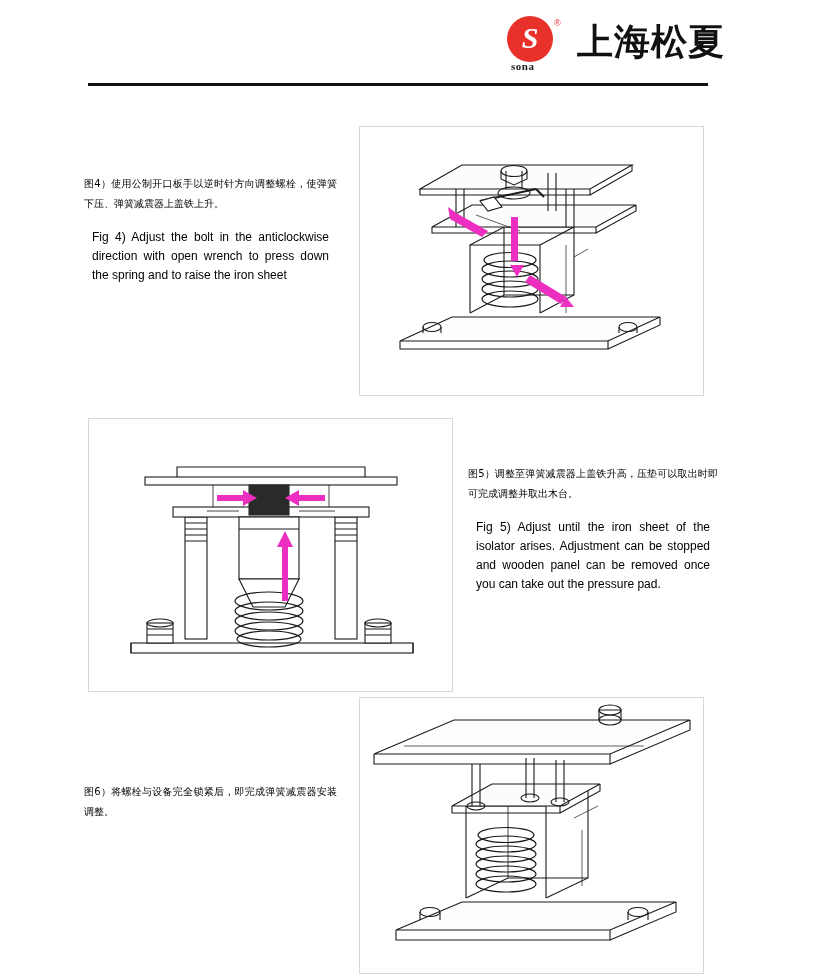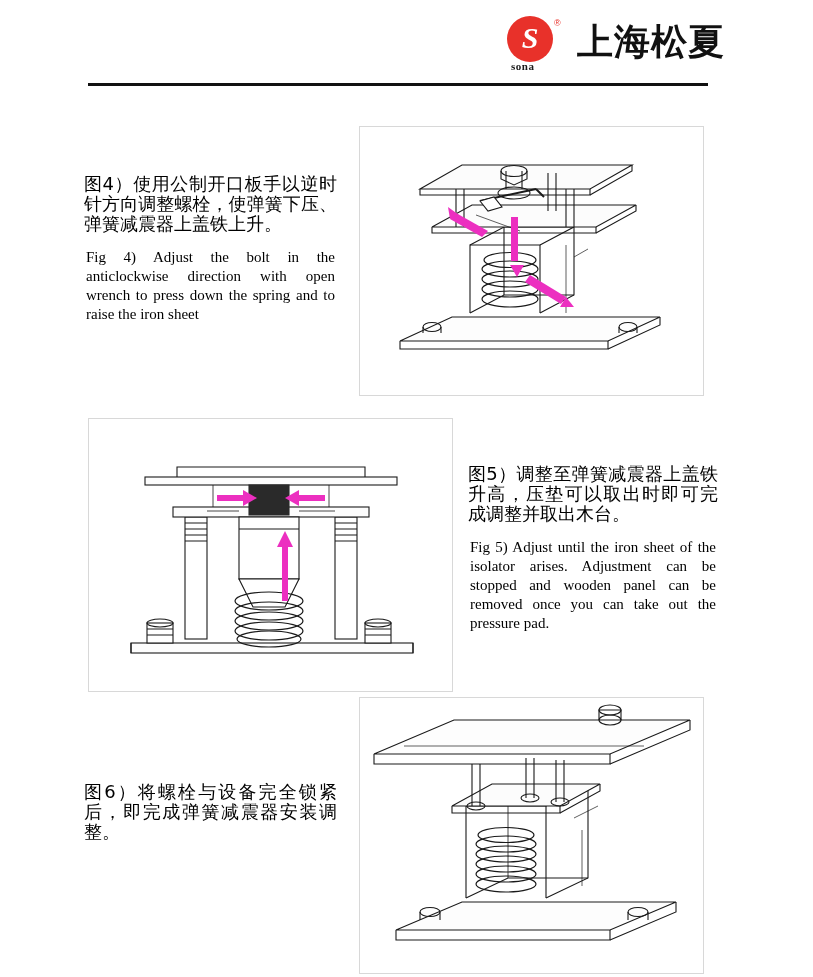--- a/index.html
+++ b/index.html
@@ -102,32 +102,32 @@
     background: #ffffff;
     overflow: hidden;
   }
 
   
   .caption {
     position: absolute;
   }
   .cap-cn {
     font-family: "DejaVu Sans", sans-serif;
-    font-size: 18px;
+    font-size: 10px;
     line-height: 20px;
     color: #000000;
     margin: 0 0 14px 0;
     text-align: justify;
   }
   .cap-en {
-    font-family: Liberation Serif, serif;
-    font-size: 15px;
+    font-family: Liberation Sans, sans-serif;
+    font-size: 12px;
     line-height: 19px;
     color: #000000;
-    margin: 2px;
+    margin: 8px;
     text-align: justify;
   }
 
   
   #panel-fig4 { left: 359px; top: 126px; width: 343px; height: 268px; }
   #panel-fig5 { left: 88px;  top: 418px; width: 363px; height: 272px; }
   #panel-fig6 { left: 359px; top: 697px; width: 343px; height: 275px; }
 
   #cap-fig4 { left: 84px;  top: 174px; width: 253px; }
   #cap-fig5 { left: 468px; top: 464px; width: 250px; }

